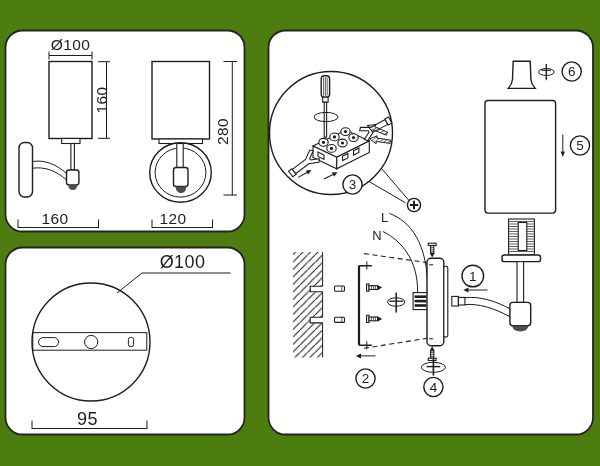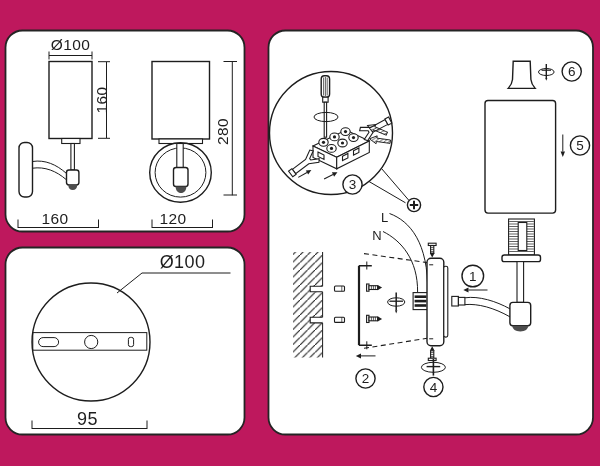--- a/index.html
+++ b/index.html
@@ -1,16 +1,16 @@
 <!DOCTYPE html>
 <html><head>
 <meta charset="utf-8">
 <style>
   html,body{margin:0;padding:0;background:#fff;}
-  .stage{position:relative;width:600px;height:466px;background:#be185d;overflow:hidden;}
+  .stage{position:relative;width:600px;height:466px;background:#4d7c0f;overflow:hidden;}
   svg{display:block;}
   text{font-family:"Liberation Sans",sans-serif;fill:#1d1d1d;}
   .dim1{font-size:15.5px;letter-spacing:.4px;}
   .dim2{font-size:18px;letter-spacing:.4px;}
   .badge{font-size:13.5px;}
   .wire{font-size:13px;}
   .pf{fill:#fff;stroke:#242424;stroke-width:1.8;}
   .s{stroke:#1d1d1d;fill:none;stroke-width:1.4;}
   .s1{stroke:#1d1d1d;fill:none;stroke-width:1;}
   .s7{stroke:#1d1d1d;fill:none;stroke-width:.7;}

